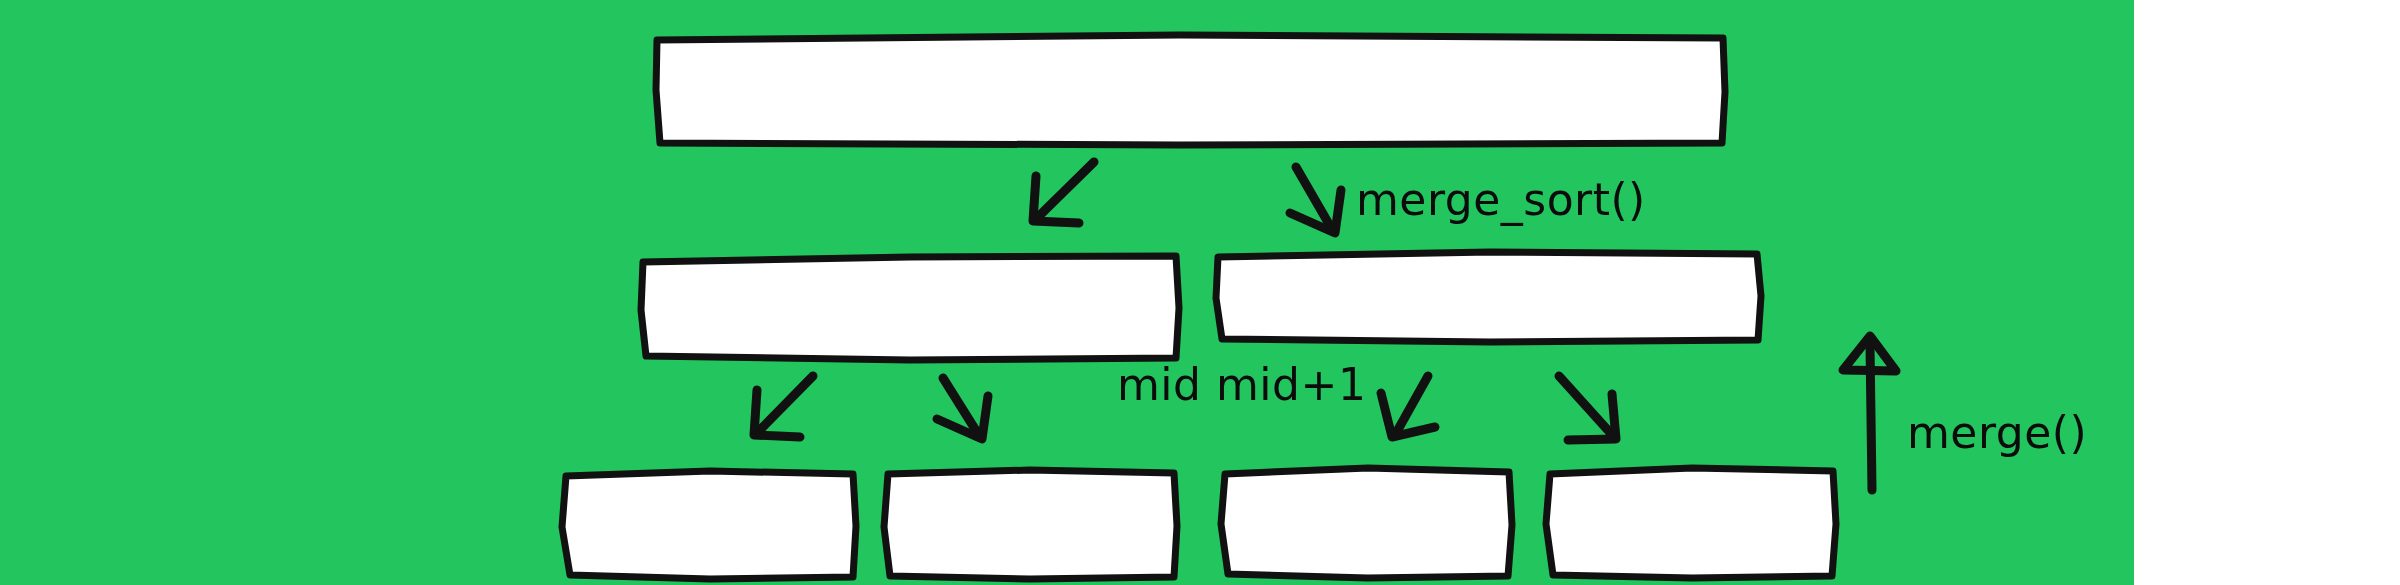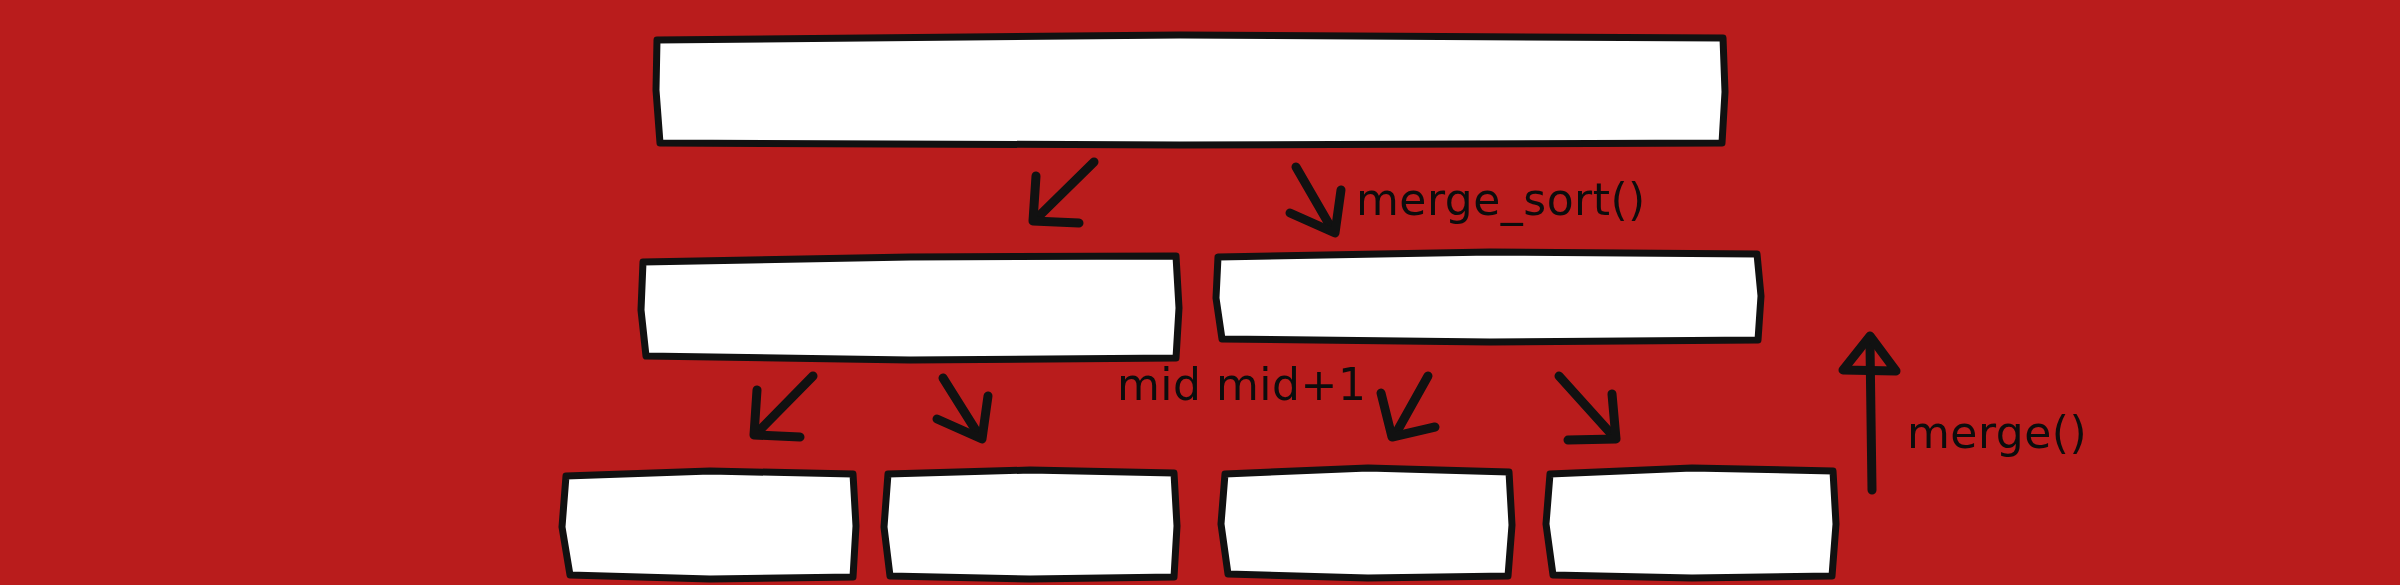--- a/index.html
+++ b/index.html
@@ -6,23 +6,23 @@
   html, body {
     margin: 0;
     padding: 0;
     background: #ffffff;
   }
   body {
     font-family: "DejaVu Sans", sans-serif;
   }
   #diagram-root {
     position: relative;
-    width: 2400px;
+    width: 2134px;
     height: 585px;
-    background: #b91c1c;
+    background: #22c55e;
     overflow: hidden;
     text-align: right;
   }
   #diagram-svg {
     position: absolute;
     top: 0;
     left: 0;
     width: 2400px;
     height: 585px;
     display: block;

